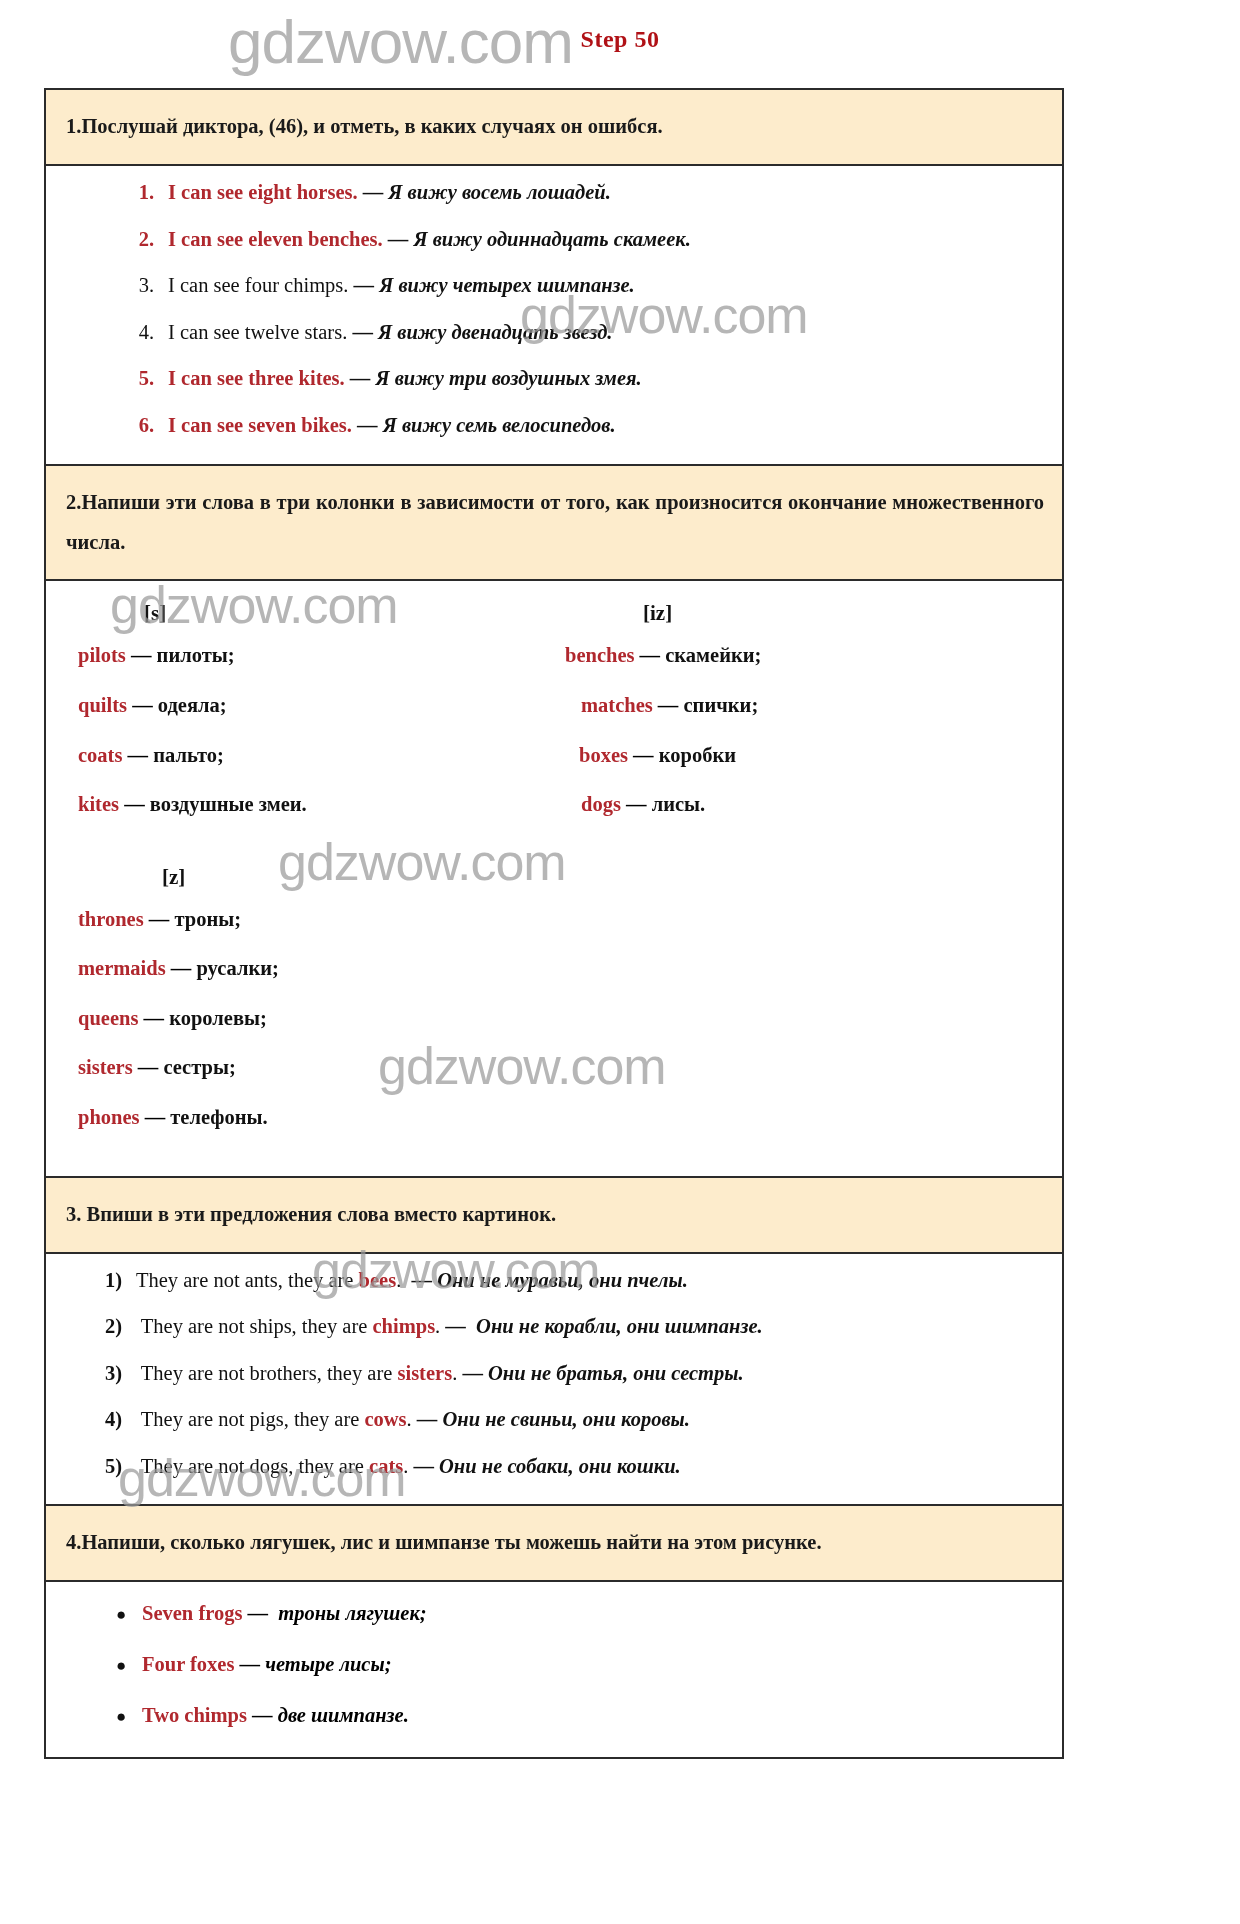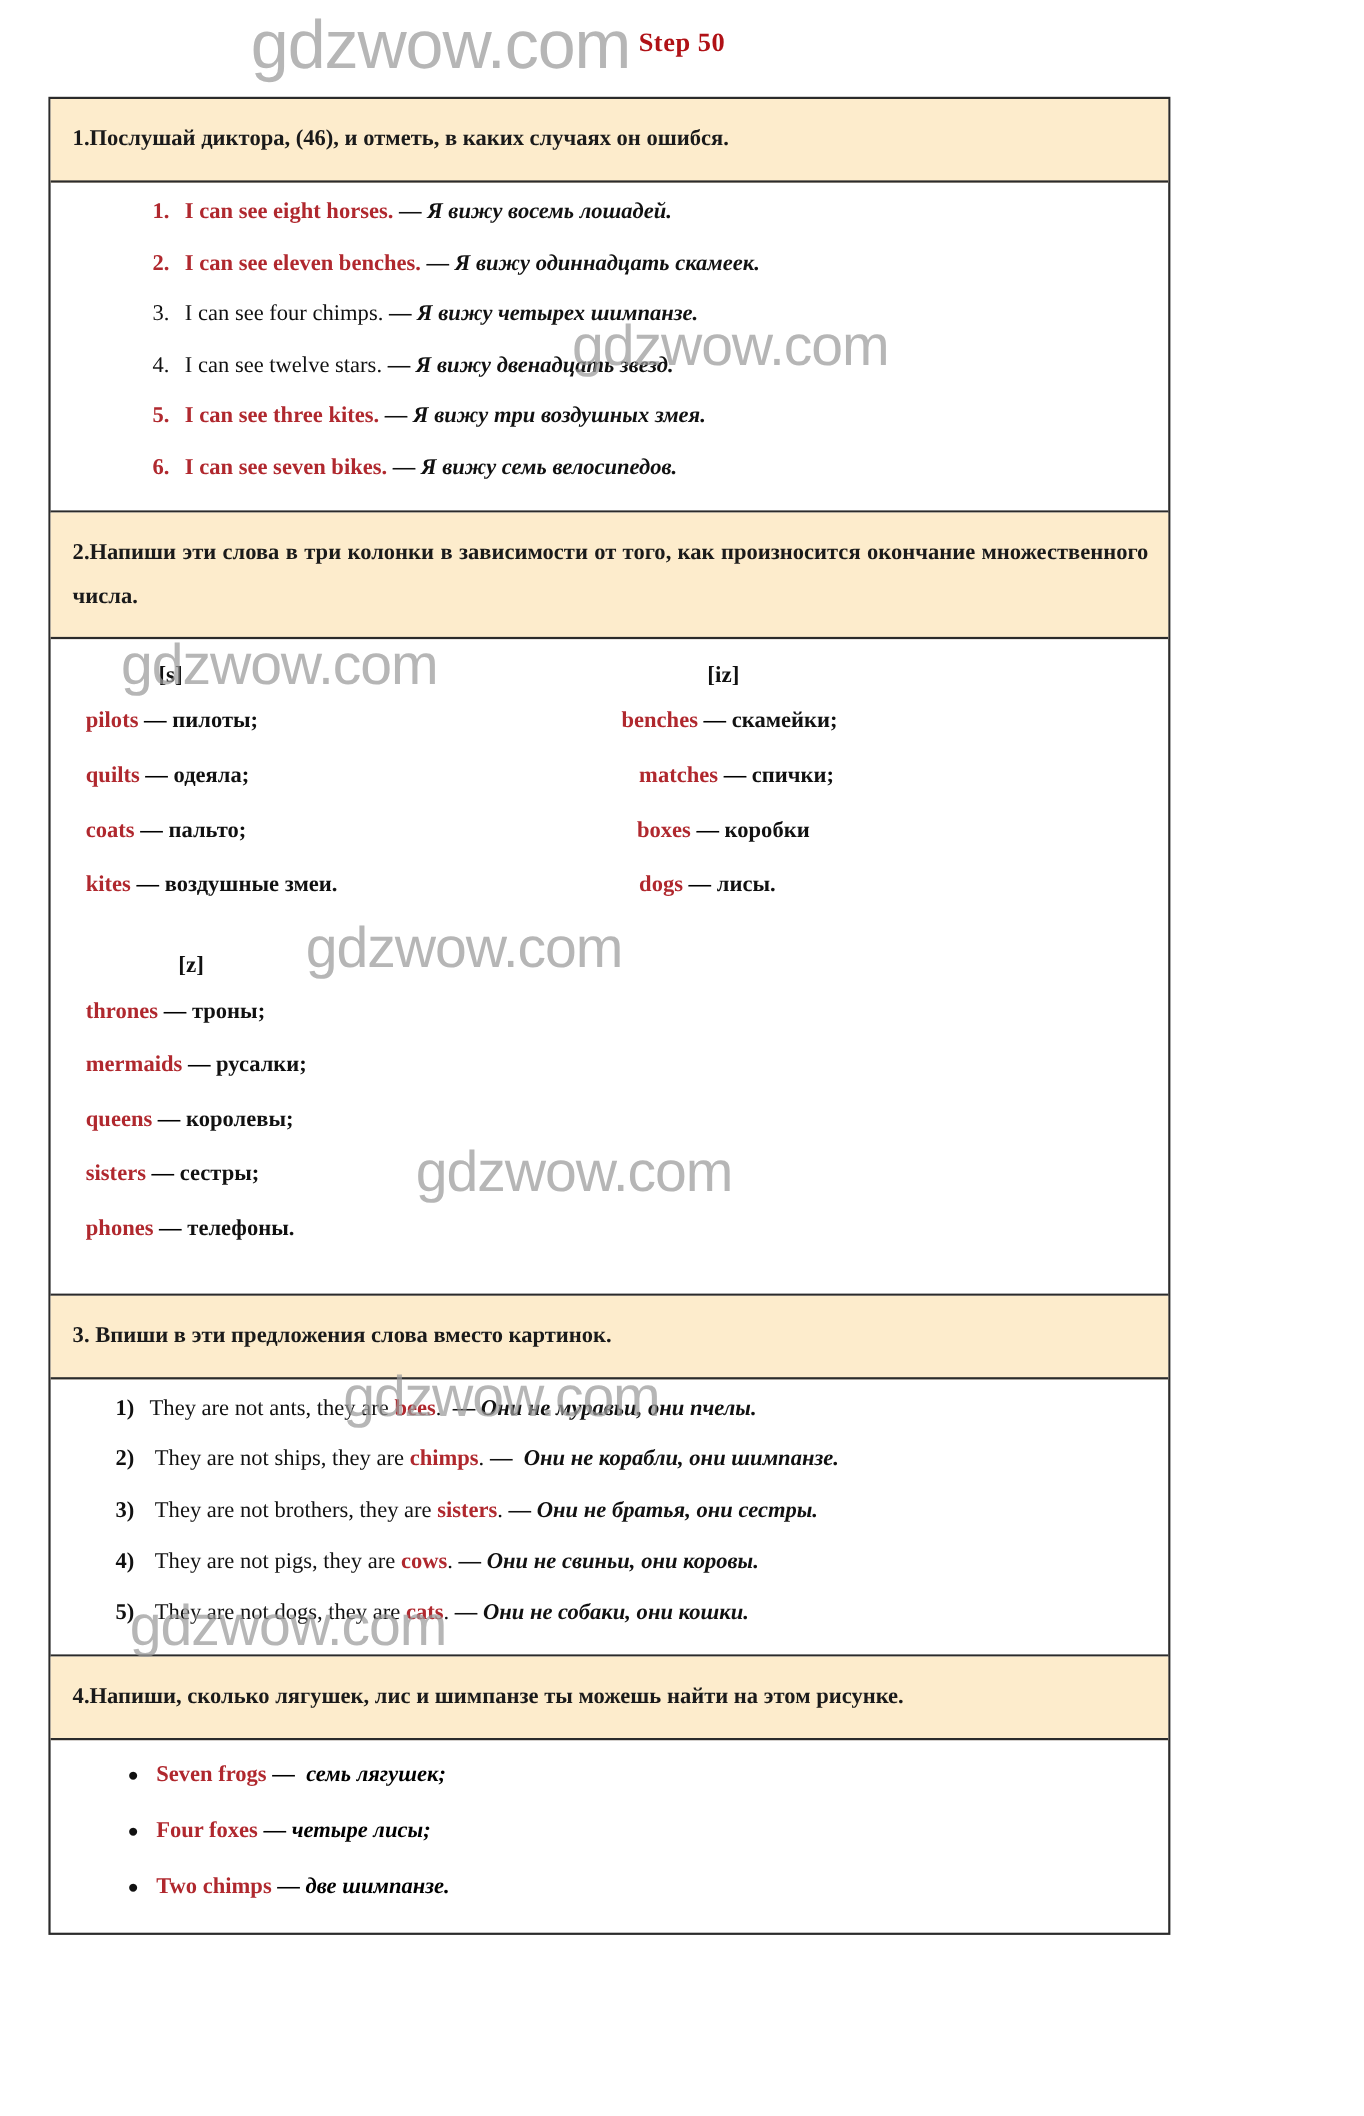--- a/index.html
+++ b/index.html
@@ -253,21 +253,21 @@
         <span class="sent"><span class="en plain"> They are not pigs, they are </span><span class="word-red">cows</span><span class="en plain">.</span><span class="dash"> — </span><span class="ru">Они не свиньи, они коровы.</span></span>
       </div>
       <div class="row ex3">
         <span class="num plain" style="font-weight:bold">5)</span>
         <span class="sent"><span class="en plain"> They are not dogs, they are </span><span class="word-red">cats</span><span class="en plain">.</span><span class="dash"> — </span><span class="ru">Они не собаки, они кошки.</span></span>
       </div>
     </div>
     <div class="task-head">4.Напиши, сколько лягушек, лис и шимпанзе ты можешь найти на этом рисунке.</div>
     <div class="task-body last">
       <ul class="bullets">
-        <li><span class="bullet-dot">●</span><span><span class="word-red">Seven frogs</span><span class="dash"> —  </span><span class="ru">семь лягушек;</span></span></li>
+        <li><span class="bullet-dot">●</span><span><span class="word-red">Seven frogs</span><span class="dash"> —  </span><span class="ru">троны лягушек;</span></span></li>
         <li><span class="bullet-dot">●</span><span><span class="word-red">Four foxes</span><span class="dash"> — </span><span class="ru">четыре лисы;</span></span></li>
         <li><span class="bullet-dot">●</span><span><span class="word-red">Two chimps</span><span class="dash"> — </span><span class="ru">две шимпанзе.</span></span></li>
       </ul>
     </div>
   </div>
 
 <div class="wm-layer" id="wmLayer">
     <div class="wm w1">gdzwow.com</div>
     <div class="wm w2">gdzwow.com</div>
     <div class="wm w3">gdzwow.com</div>

